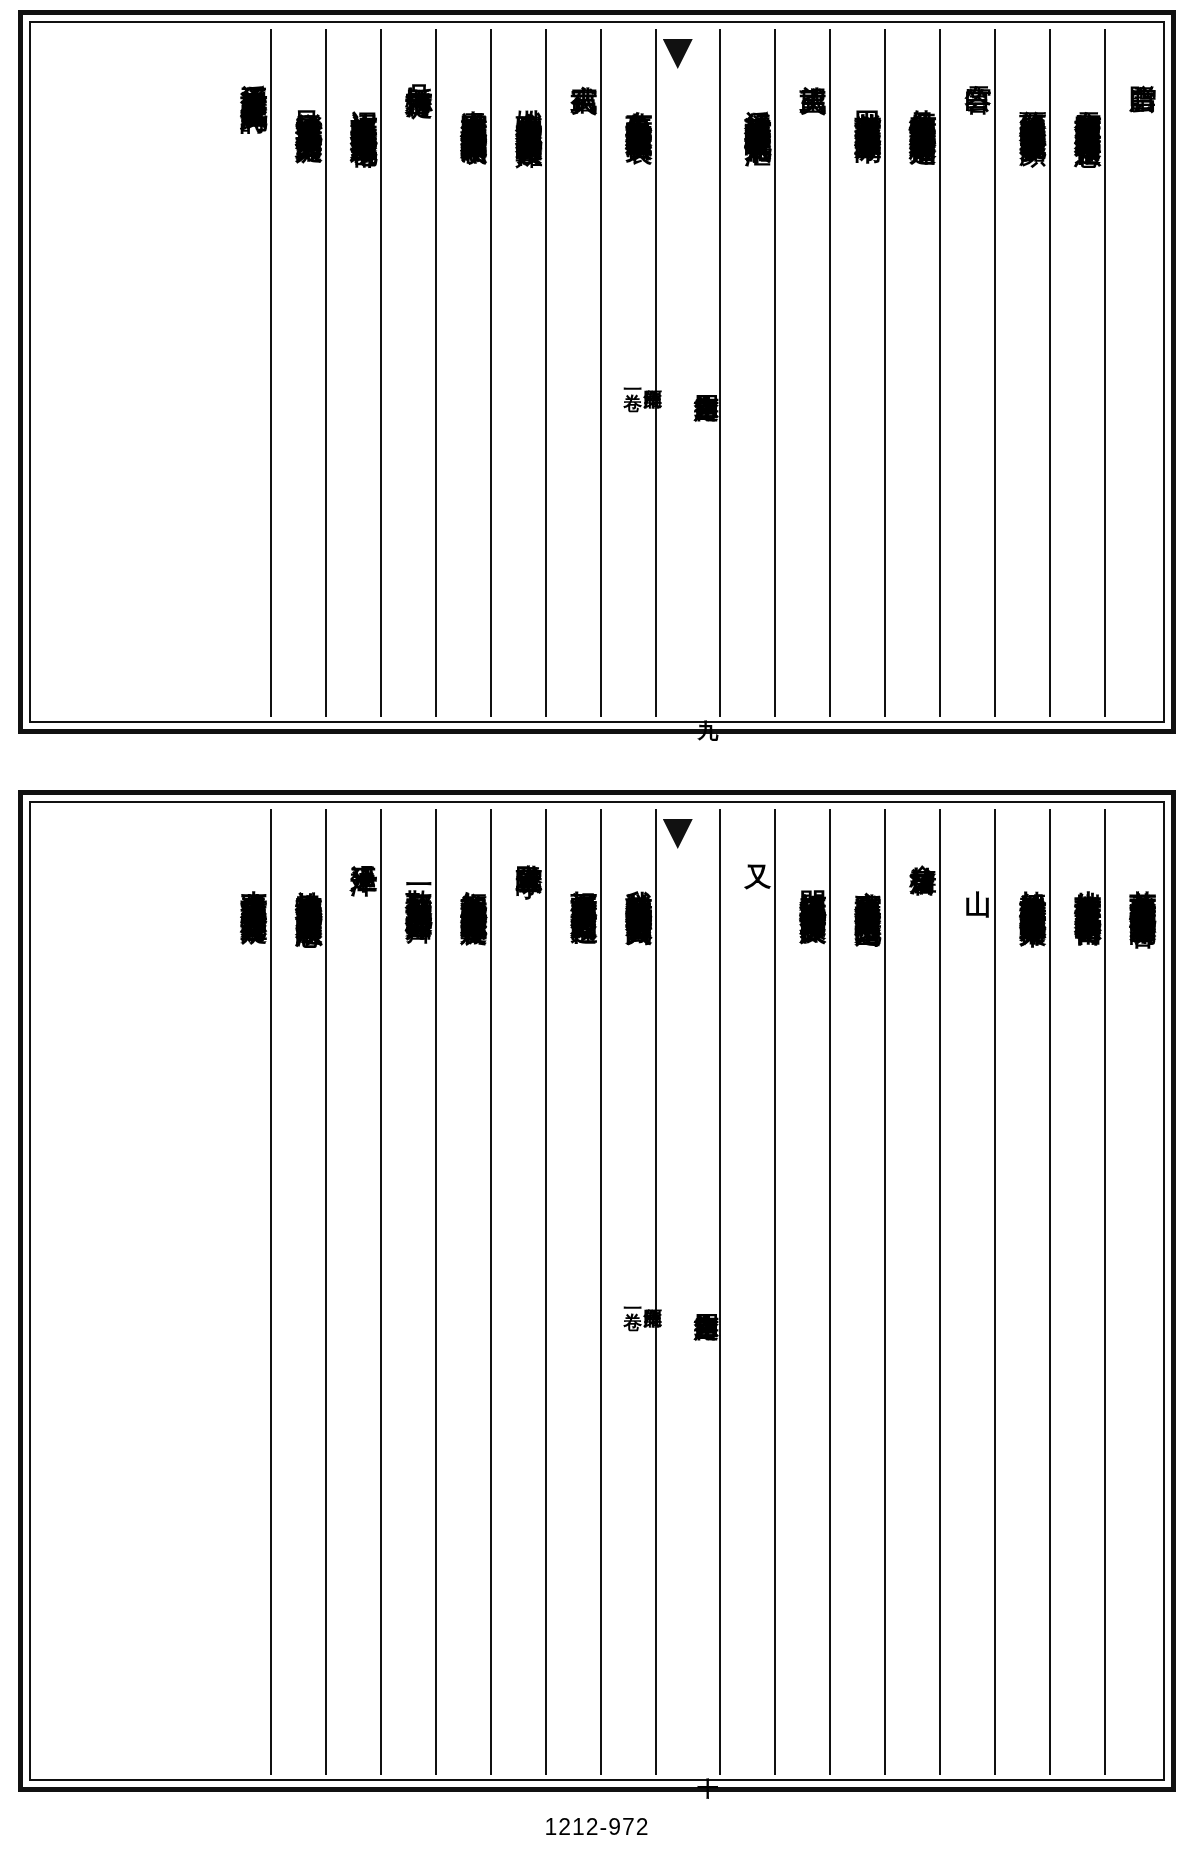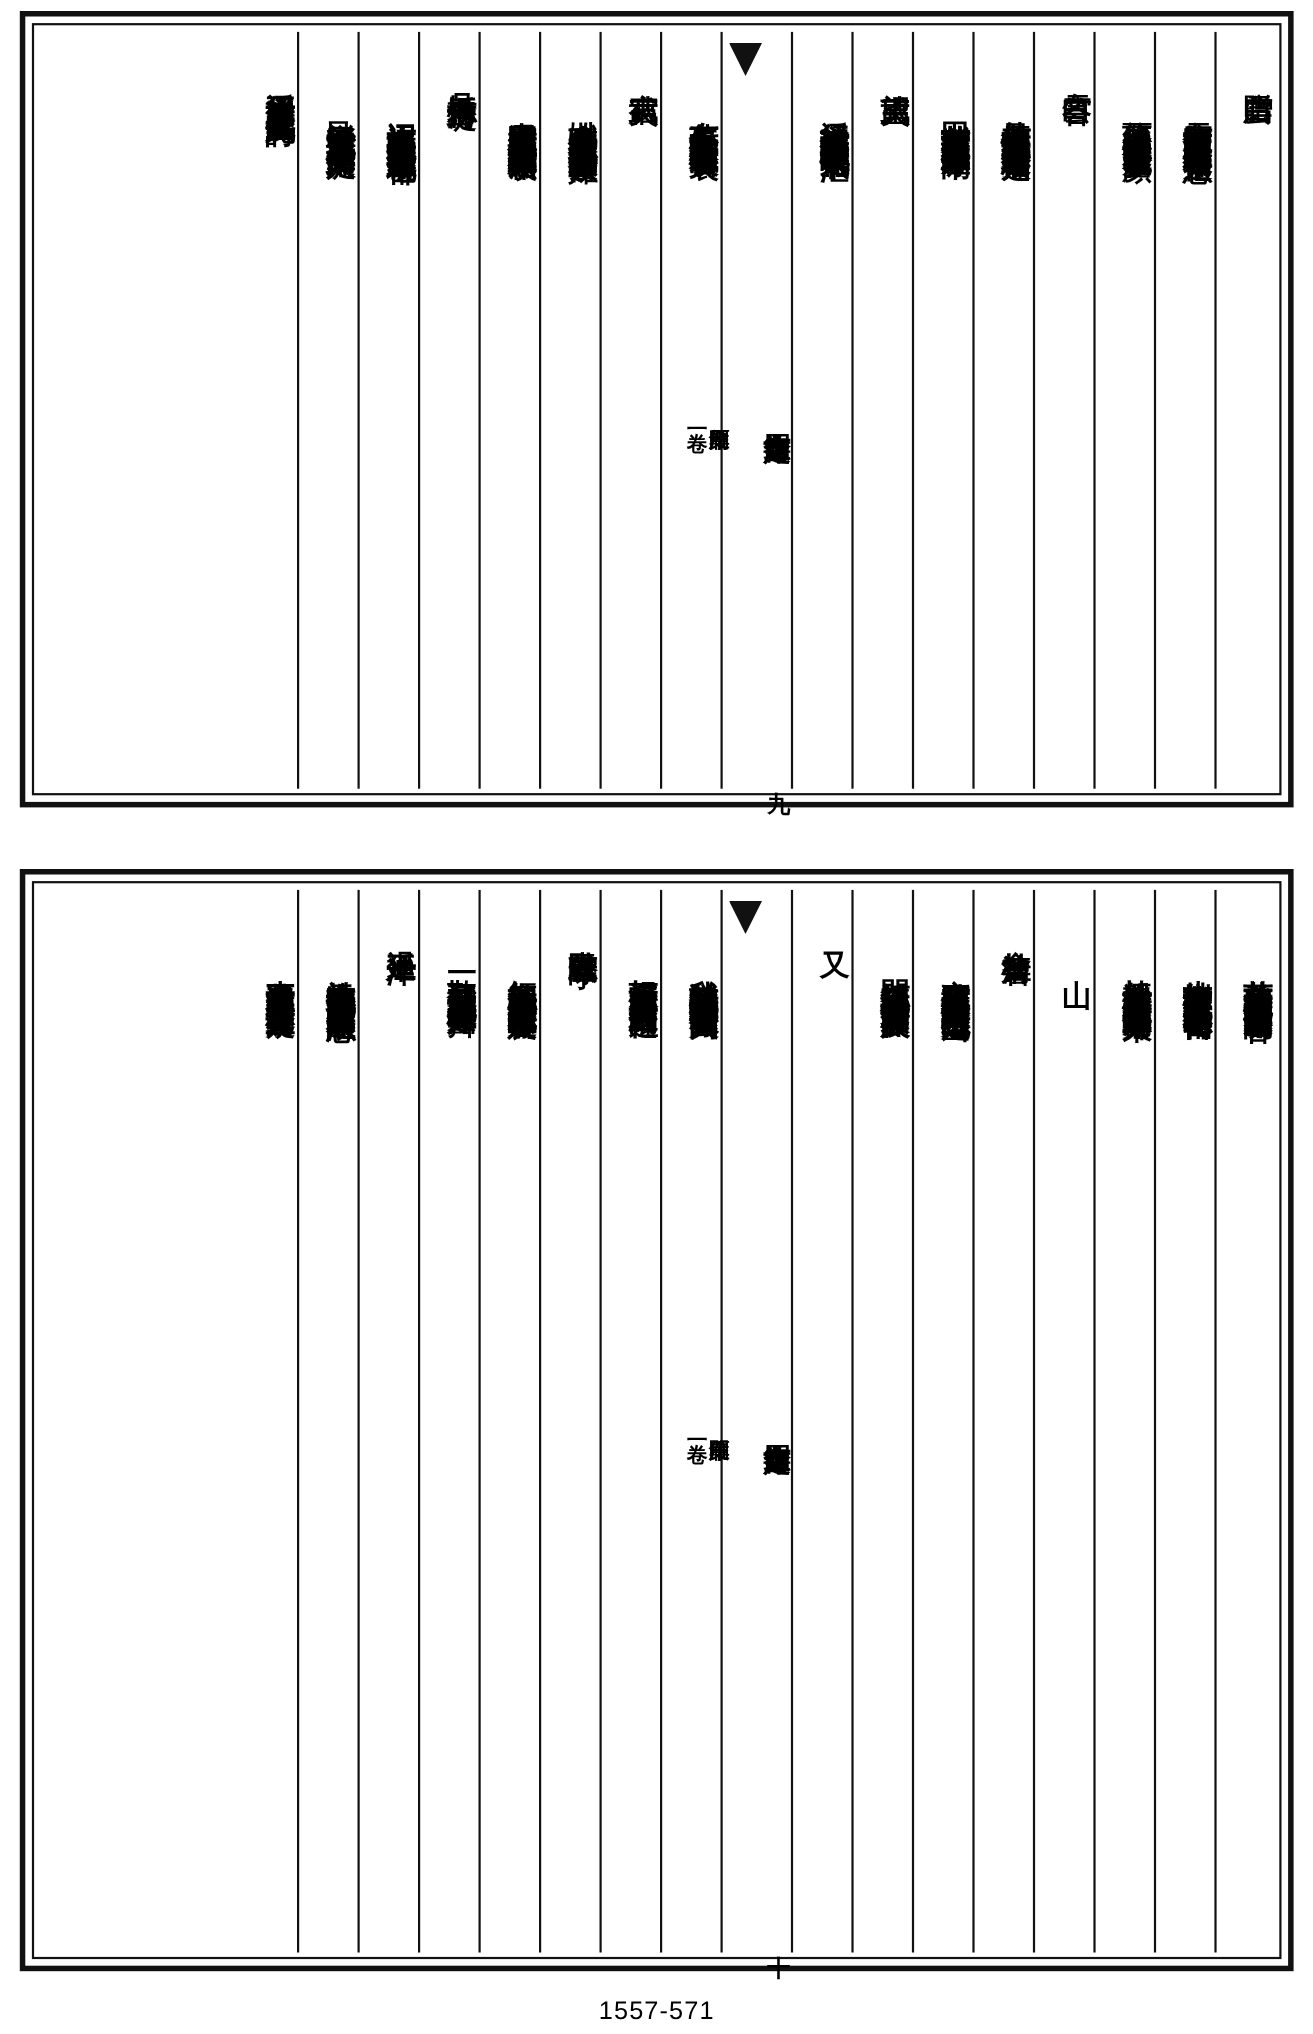--- a/index.html
+++ b/index.html
@@ -198,15 +198,15 @@
         <div class="col indent-2">紅塵如海深度水卧雲際白雲如故人千峰走羣娜長</div>
         <div class="col indent-2">歎一欠伸風葉飛滿地一鳥遙天樹矮渾如薺</div>
         <div class="col indent-1">過延平津</div>
         <div class="col indent-2">神物在天地變化頇有時踶躍一入水風雲波浪隨志</div>
         <div class="col indent-2">士昔未遇常人安得知一朝忽奮迅兒女驚且疑</div>
 
       </div>
     </div>
   </div>
 
-  <div class="footer-pageno">1557-571</div>
+  <div class="footer-pageno">1212-972</div>
 
 </div>
 
 </body></html>

